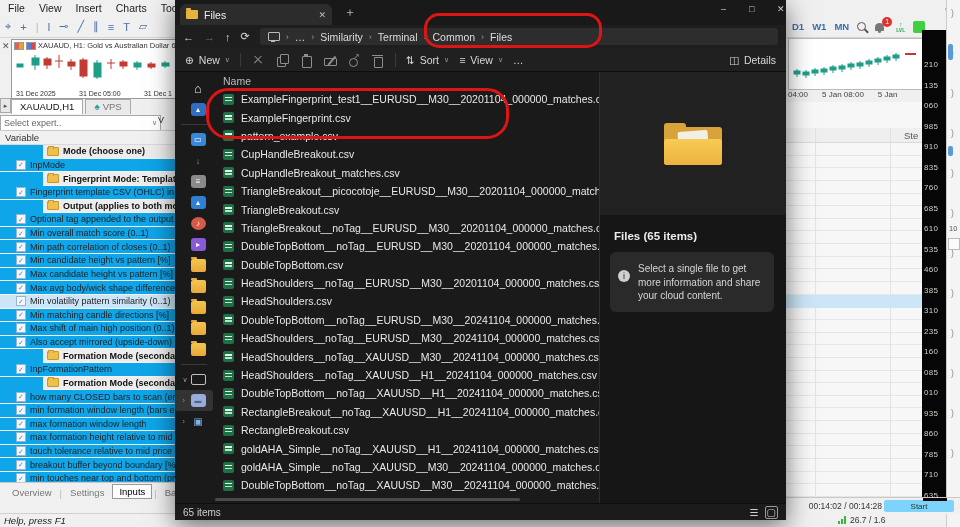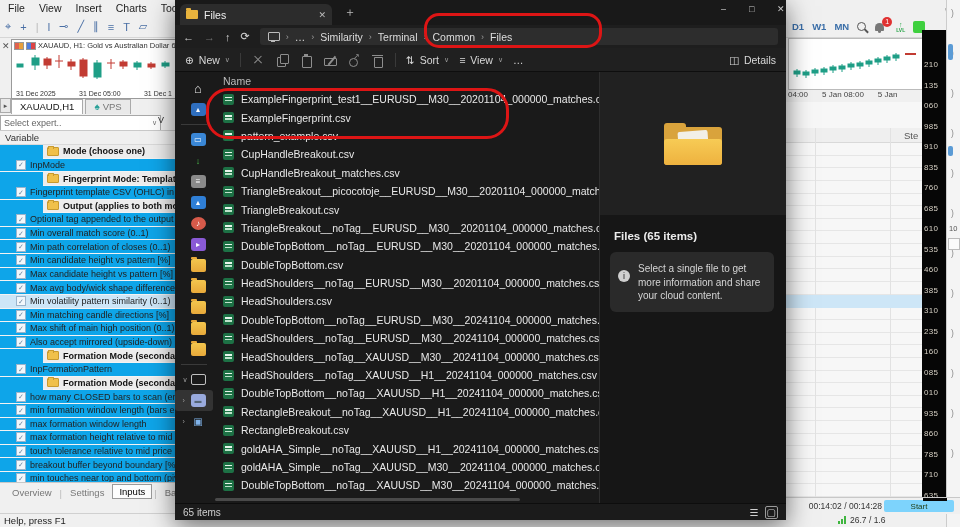--- a/index.html
+++ b/index.html
@@ -43,21 +43,21 @@
   .prow.group .pfold{display:block;}
   .pcb{width:8px;height:8px;border:1px solid #9ab4cc;background:#f2f7fb;flex:none;display:none;
     align-items:center;justify-content:center;font-size:7px;color:#6b87a2;line-height:1;}
   .prow.item .pcb{display:flex;}
   .mt-testertabs{left:0;top:482px;width:175px;height:16px;background:#f0f0f0;border-top:1px solid #c8c8c8;
     display:flex;align-items:flex-end;gap:2px;font-size:9.5px;color:#777;padding-left:6px;overflow:hidden;white-space:nowrap;}
   .ttab{padding:1px 6px;}
   .ttab.active{background:#fdfdfd;border:1px solid #9a9a9a;color:#000;}
   .tt-sep{color:#bbb;}
   .mt-statusbar{left:0;top:513px;width:808px;height:14px;background:#f0f0f0;border-top:1px solid #d0d0d0;
-    font-size:9.5px;color:#222;display:flex;align-items:center;padding-left:4px;box-sizing:border-box;}
+    font-size:9.5px;color:#222;display:flex;align-items:center;padding-left:4px;box-sizing:border-box;font-style:italic;}
 
   
   .mt-rtools{left:786px;top:16px;width:174px;height:21px;background:#f0f0f0;border-bottom:1px solid #d6d6d6;
     display:flex;align-items:center;gap:8px;padding-left:6px;overflow:hidden;}
   .tf{font-size:9.5px;font-weight:bold;color:#3a6ea8;}
   .mag{width:7px;height:7px;border:1.5px solid #555;border-radius:50%;position:relative;flex:none;}
   .mag::after{content:'';position:absolute;left:6px;top:7px;width:5px;height:1.5px;background:#555;transform:rotate(45deg);}
   .bellwrap{position:relative;width:14px;height:14px;flex:none;}
   .bell{position:absolute;left:1px;top:3px;width:9px;height:8px;background:#777;border-radius:5px 5px 1px 1px;}
   .bell::after{content:'';position:absolute;left:3px;top:8px;width:3px;height:2px;background:#777;border-radius:0 0 2px 2px;}

